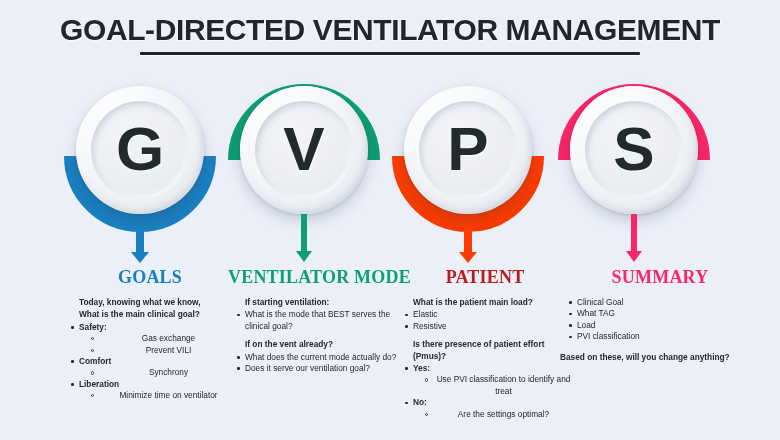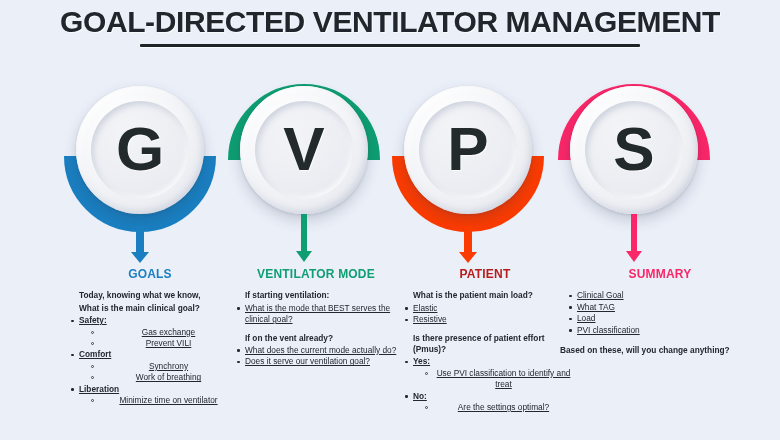--- a/index.html
+++ b/index.html
@@ -25,20 +25,21 @@
   }
   .main-title {
     font-family: "Liberation Sans", sans-serif;
     font-size: 30px;
     font-weight: bold;
     letter-spacing: -0.4px;
     color: #20262b;
     text-shadow: 1px 1px 0 rgba(255,255,255,.75);
     line-height: 1.05;
     white-space: nowrap;
+    margin-top: 8px;
   }
   .title-rule {
     width: 500px;
     height: 3px;
     margin: 6px auto 0 auto;
     background: #1d2327;
     border-radius: 1px;
     box-shadow: 0 1px 0 rgba(255,255,255,.8);
   }
 
@@ -168,22 +169,22 @@
     position: absolute;
     top: 0;
     height: 172px;
   }
   .col.k0 { left: 62px;  width: 176px; }
   .col.k1 { left: 228px; width: 176px; }
   .col.k2 { left: 396px; width: 178px; }
   .col.k3 { left: 560px; width: 200px; }
 
   .col-heading {
-    font-family: Liberation Sans, sans-serif;
-    font-size: 12px;
+    font-family: Liberation Serif, serif;
+    font-size: 18px;
     font-weight: bold;
     letter-spacing: .2px;
     text-align: center;
     margin: 0 0 9px 0;
     line-height: 1.1;
     white-space: nowrap;
   }
   .col.k3 .col-heading { text-align: center; }
 
   .body-text {
@@ -200,21 +201,20 @@
 
   ul.lvl1 {
     list-style: none;
     margin: 0;
     padding: 0 0 0 9px;
   }
   ul.lvl1 > li {
     position: relative;
     padding-left: 8px;
     margin: 0;
-    text-decoration: underline;
   }
   ul.lvl1 > li > .li-text {
     display: block;
   }
   ul.lvl1 > li::before {
     content: "";
     position: absolute;
     left: 0;
     top: 4.5px;
     width: 2.6px;
@@ -333,21 +333,20 @@
           <span class="li-text">Safety:</span>
           <ul class="lvl2">
             <li><span>Gas exchange</span></li>
             <li><span>Prevent VILI</span></li>
           </ul>
         </li>
         <li class="bold-li">
           <span class="li-text">Comfort</span>
           <ul class="lvl2">
             <li><span>Synchrony</span></li>
-            <li><span>Work of breathing</span></li>
           </ul>
         </li>
         <li class="bold-li">
           <span class="li-text">Liberation</span>
           <ul class="lvl2">
             <li><span>Minimize time on ventilator</span></li>
           </ul>
         </li>
       </ul>
     </div>

